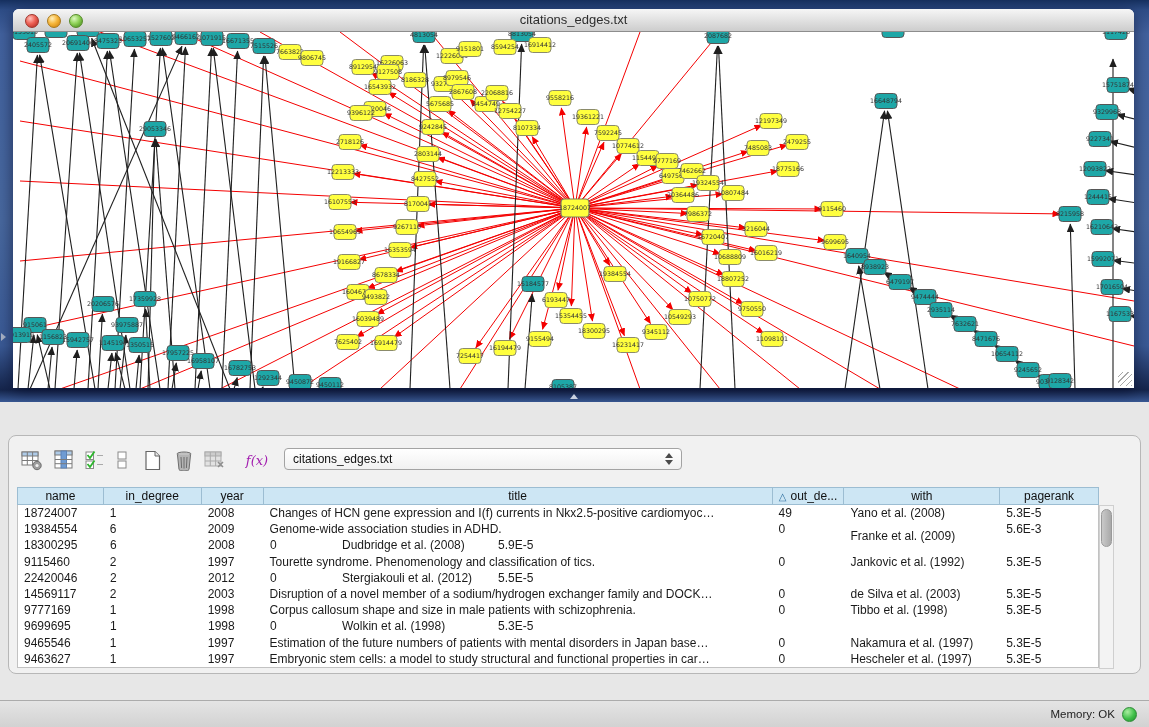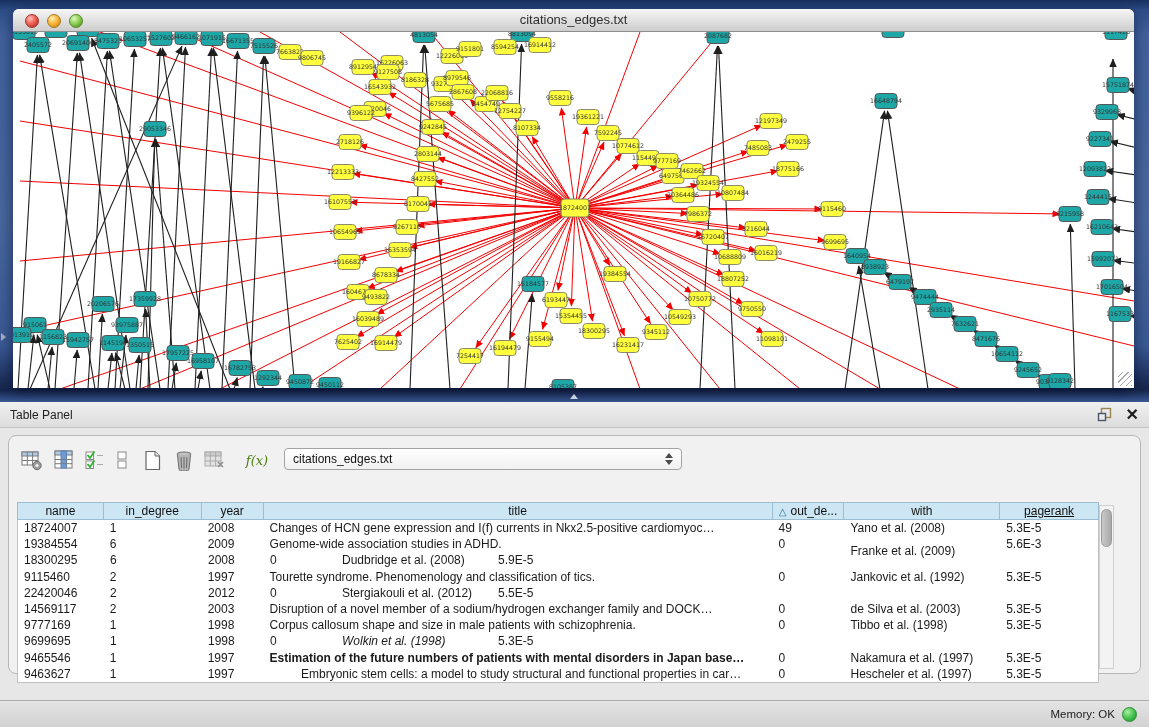--- a/index.html
+++ b/index.html
@@ -39,31 +39,31 @@
   .panel-hdr{height:25px;display:flex;align-items:center;padding:0 10px;
     background:linear-gradient(#f0f0f0,#dddddd);border-bottom:1px solid #c4c4c4;font-size:12px;color:#222;}
   .panel-hdr .spacer{flex:1;}
   .float-ico{width:15px;height:15px;margin-right:14px;}
   .close-ico{font-size:16px;font-weight:bold;color:#1c1c1c;line-height:15px;cursor:default;}
 
   .groupbox{position:absolute;left:8px;top:33px;width:1131px;height:237px;
     background:#f1f1f1;border:1px solid #b7b7b7;border-radius:8px;}
   .toolbar{position:absolute;left:8px;top:8px;height:32px;display:flex;align-items:center;}
   .tbtn{height:28px;display:flex;align-items:center;justify-content:center;}
-  .fx-label{font:italic 13px "DejaVu Serif",serif;color:#4d7c0f;padding:0 2px;}
+  .fx-label{font:italic 13px "DejaVu Serif",serif;color:#a21caf;padding:0 2px;}
   .tbl-select{position:absolute;left:275px;top:12px;width:398px;height:22px;border:1px solid #a3a3a3;
     border-radius:4px;background:linear-gradient(#ffffff,#f1f1f1);display:flex;align-items:center;
     font-size:12px;color:#111;padding:0 8px;box-sizing:border-box;}
   .tbl-select .val{flex:1;}
   .steppers{display:flex;flex-direction:column;gap:2px;align-items:center;}
   .tri-up{width:0;height:0;border-left:4px solid transparent;border-right:4px solid transparent;border-bottom:5px solid #4a4a4a;}
   .tri-dn{width:0;height:0;border-left:4px solid transparent;border-right:4px solid transparent;border-top:5px solid #4a4a4a;}
 
   .tablebox{position:absolute;left:8px;top:51px;width:1082px;}
-  .thead{display:flex;height:18px;background:#cde6f4;border:1px solid #9cbdd2;box-sizing:border-box;margin-top:15px;}
+  .thead{display:flex;height:18px;background:#cde6f4;border:1px solid #9cbdd2;box-sizing:border-box;}
   .th{display:flex;align-items:center;justify-content:center;border-right:1px solid #9cbdd2;
      font-size:12px;color:#101010;box-sizing:border-box;overflow:hidden;white-space:nowrap;}
   .th:last-child{border-right:none;}
   .sort-tri{color:#2f6f9f;font-size:10px;margin-right:4px;}
   .tbody{background:#fff;border:1px solid #c2c2c2;border-top:none;height:163px;overflow:hidden;box-sizing:border-box;}
   .tr{display:flex;height:16.2px;align-items:center;}
   .td{font-size:12px;color:#1a1a1a;padding-left:6px;box-sizing:border-box;white-space:nowrap;overflow:hidden;}
   .vscroll{position:absolute;left:1090px;top:69px;width:15px;height:164px;background:#f3f3f3;
     border:1px solid #cfcfcf;box-sizing:border-box;}
   .vthumb{position:absolute;left:1px;top:3px;width:11px;height:38px;border-radius:6px;
@@ -523,29 +523,20 @@
             <text x="772" y="340.2" class="nlbl">11098101</text>
           </g>
       </svg>
       <div class="grip"></div>
     </div>
   </div>
   <div class="splitter-grip"></div>
 </div>
 
 <div class="table-panel">
-  <div class="panel-hdr">
-    <span>Table Panel</span>
-    <span class="spacer"></span>
-    <svg class="float-ico" viewBox="0 0 15 15">
-      <rect x="4.5" y="1.5" width="9" height="9" fill="none" stroke="#9a854f" stroke-width="1.4"></rect>
-      <rect x="1.5" y="6.5" width="7" height="7" fill="#e9e9e9" stroke="#4a5668" stroke-width="1.4"></rect>
-    </svg>
-    <span class="close-ico">✕</span>
-  </div>
 
   <div class="groupbox">
     <div class="toolbar">
       <span class="tbtn" style="width:30px">
         <svg width="22" height="21" viewBox="0 0 22 21">
           <rect x="1" y="2" width="16" height="13" fill="#fff" stroke="#7a7a7a"></rect>
           <rect x="1" y="2" width="16" height="4" fill="#aecbe8" stroke="#7a7a7a"></rect>
           <line x1="6.3" y1="2" x2="6.3" y2="15" stroke="#7a7a7a"></line>
           <line x1="11.6" y1="2" x2="11.6" y2="15" stroke="#7a7a7a"></line>
           <line x1="1" y1="10.5" x2="17" y2="10.5" stroke="#7a7a7a"></line>
@@ -617,21 +608,21 @@
     </div>
 
     <div class="tablebox">
       <div class="thead" id="thead">
           <div class="th" style="width: 86px;">name</div>
           <div class="th" style="width: 98px;">in_degree</div>
           <div class="th" style="width: 62px;">year</div>
           <div class="th" style="width: 510px;">title</div>
           <div class="th" style="width: 72px;"><span class="sort-tri">△</span>out_de...</div>
           <div class="th" style="width: 156px;">with</div>
-          <div class="th" style="width: 98px; text-decoration: underline;">pagerank</div>
+          <div class="th" style="width: 98px;">pagerank</div>
         </div>
       <div class="tbody" id="tbody">
           <div class="tr">
             <div class="td" style="width: 86px;">18724007</div>
             <div class="td" style="width: 98px;">1</div>
             <div class="td" style="width: 62px;">2008</div>
             <div class="td" style="width: 510px;">Changes of HCN gene expression and I(f) currents in Nkx2.5-positive cardiomyoc…</div>
             <div class="td" style="width: 72px;">49</div>
             <div class="td" style="width: 156px;">Yano et al. (2008)</div>
             <div class="td" style="width: 98px;">5.3E-5</div>
@@ -686,37 +677,37 @@
             <div class="td" style="width: 510px;">Corpus callosum shape and size in male patients with schizophrenia.</div>
             <div class="td" style="width: 72px;">0</div>
             <div class="td" style="width: 156px;">Tibbo et al. (1998)</div>
             <div class="td" style="width: 98px;">5.3E-5</div>
           </div>
           <div class="tr">
             <div class="td" style="width: 86px;">9699695</div>
             <div class="td" style="width: 98px;">1</div>
             <div class="td" style="width: 62px;">1998</div>
             <div class="td" style="width: 72px;">0</div>
-            <div class="td" style="width: 156px; font-style: italic;">Wolkin et al. (1998)</div>
+            <div class="td" style="width: 156px;">Wolkin et al. (1998)</div>
             <div class="td" style="width: 98px;">5.3E-5</div>
           </div>
           <div class="tr">
             <div class="td" style="width: 86px;">9465546</div>
             <div class="td" style="width: 98px;">1</div>
             <div class="td" style="width: 62px;">1997</div>
-            <div class="td" style="width: 510px; font-weight: bold;">Estimation of the future numbers of patients with mental disorders in Japan base…</div>
+            <div class="td" style="width: 510px;">Estimation of the future numbers of patients with mental disorders in Japan base…</div>
             <div class="td" style="width: 72px;">0</div>
             <div class="td" style="width: 156px;">Nakamura et al. (1997)</div>
             <div class="td" style="width: 98px;">5.3E-5</div>
           </div>
           <div class="tr">
             <div class="td" style="width: 86px;">9463627</div>
             <div class="td" style="width: 98px;">1</div>
             <div class="td" style="width: 62px;">1997</div>
-            <div class="td" style="width: 510px; text-align: center;">Embryonic stem cells: a model to study structural and functional properties in car…</div>
+            <div class="td" style="width: 510px;">Embryonic stem cells: a model to study structural and functional properties in car…</div>
             <div class="td" style="width: 72px;">0</div>
             <div class="td" style="width: 156px;">Hescheler et al. (1997)</div>
             <div class="td" style="width: 98px;">5.3E-5</div>
           </div>
         </div>
     </div>
     <div class="vscroll">
       <div class="vthumb"></div>
     </div>
 

